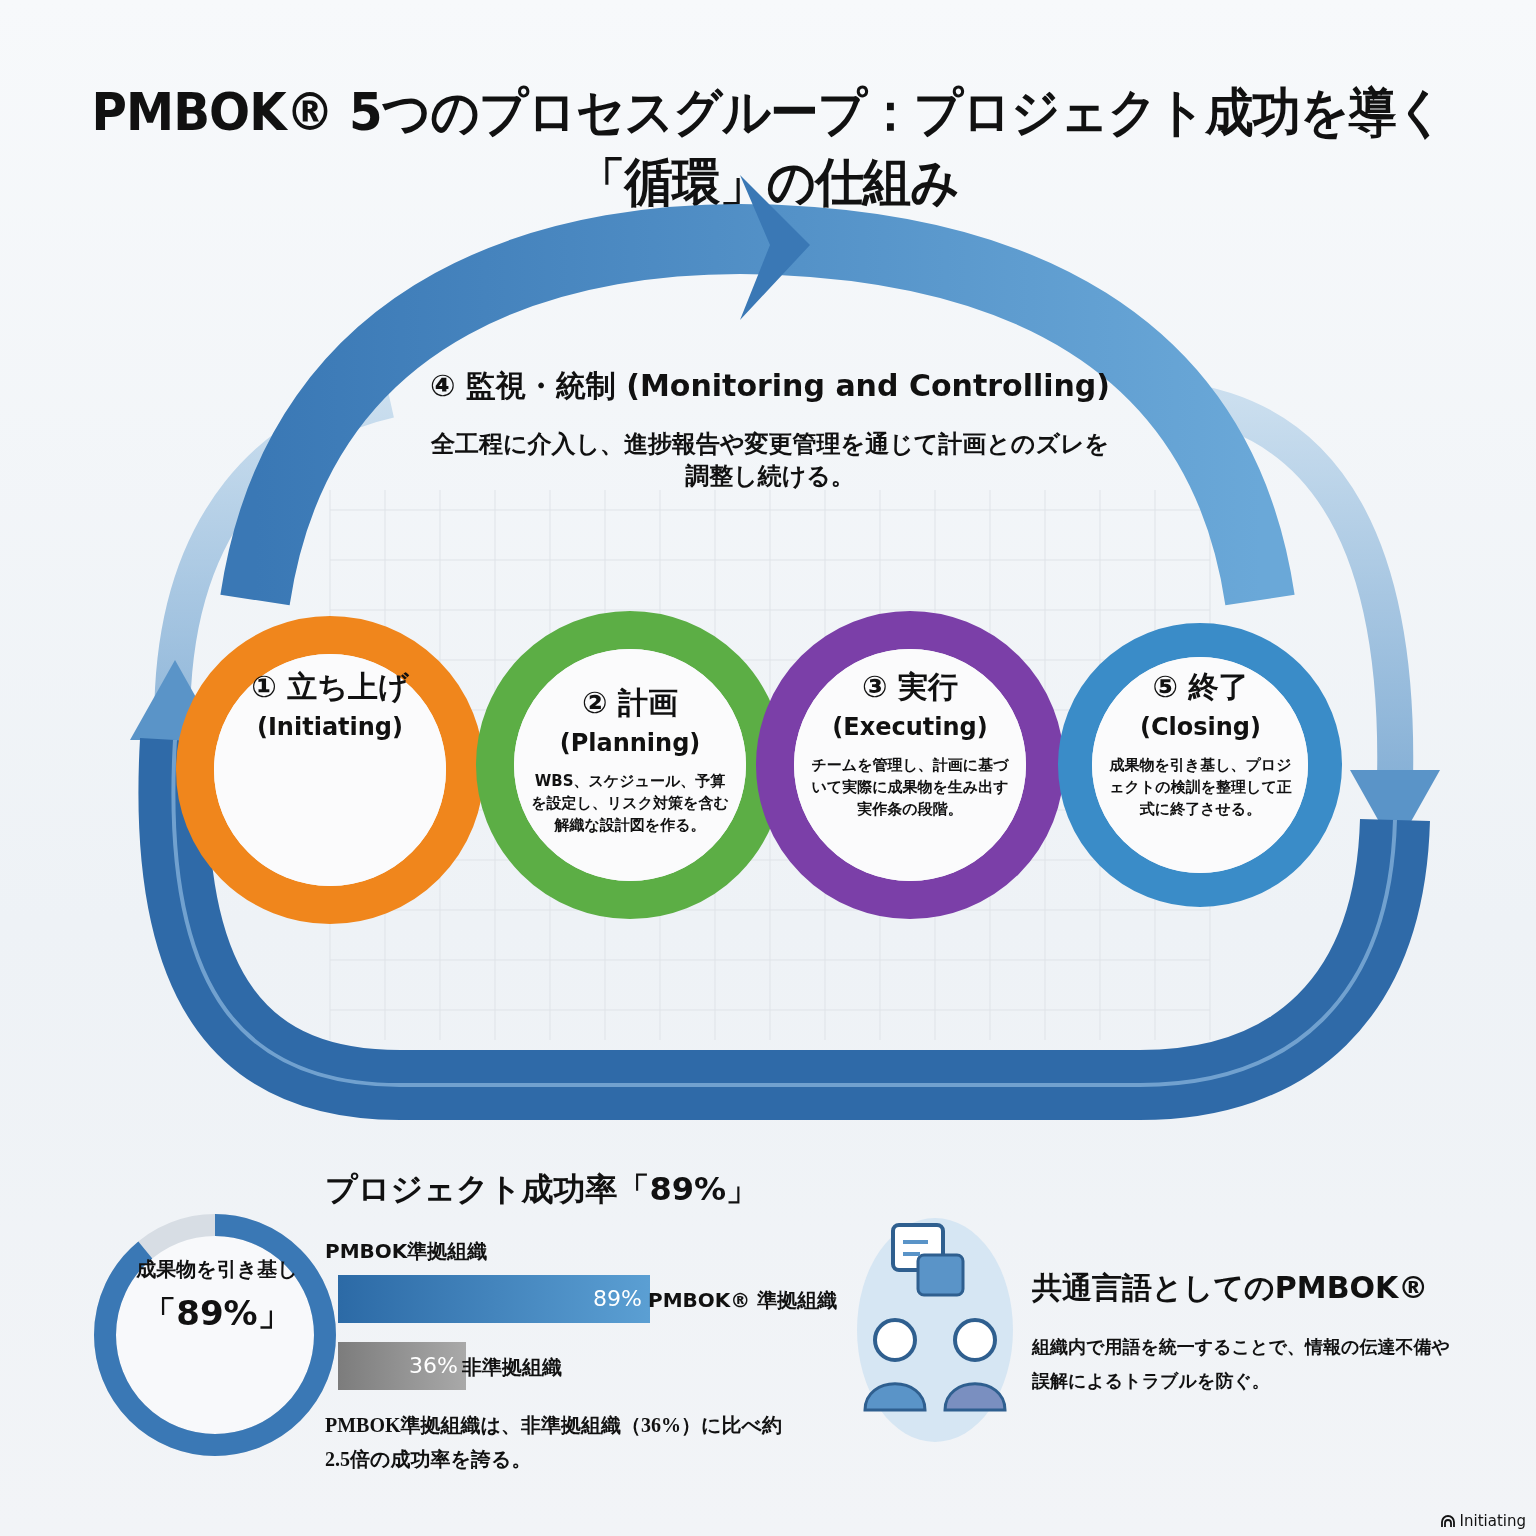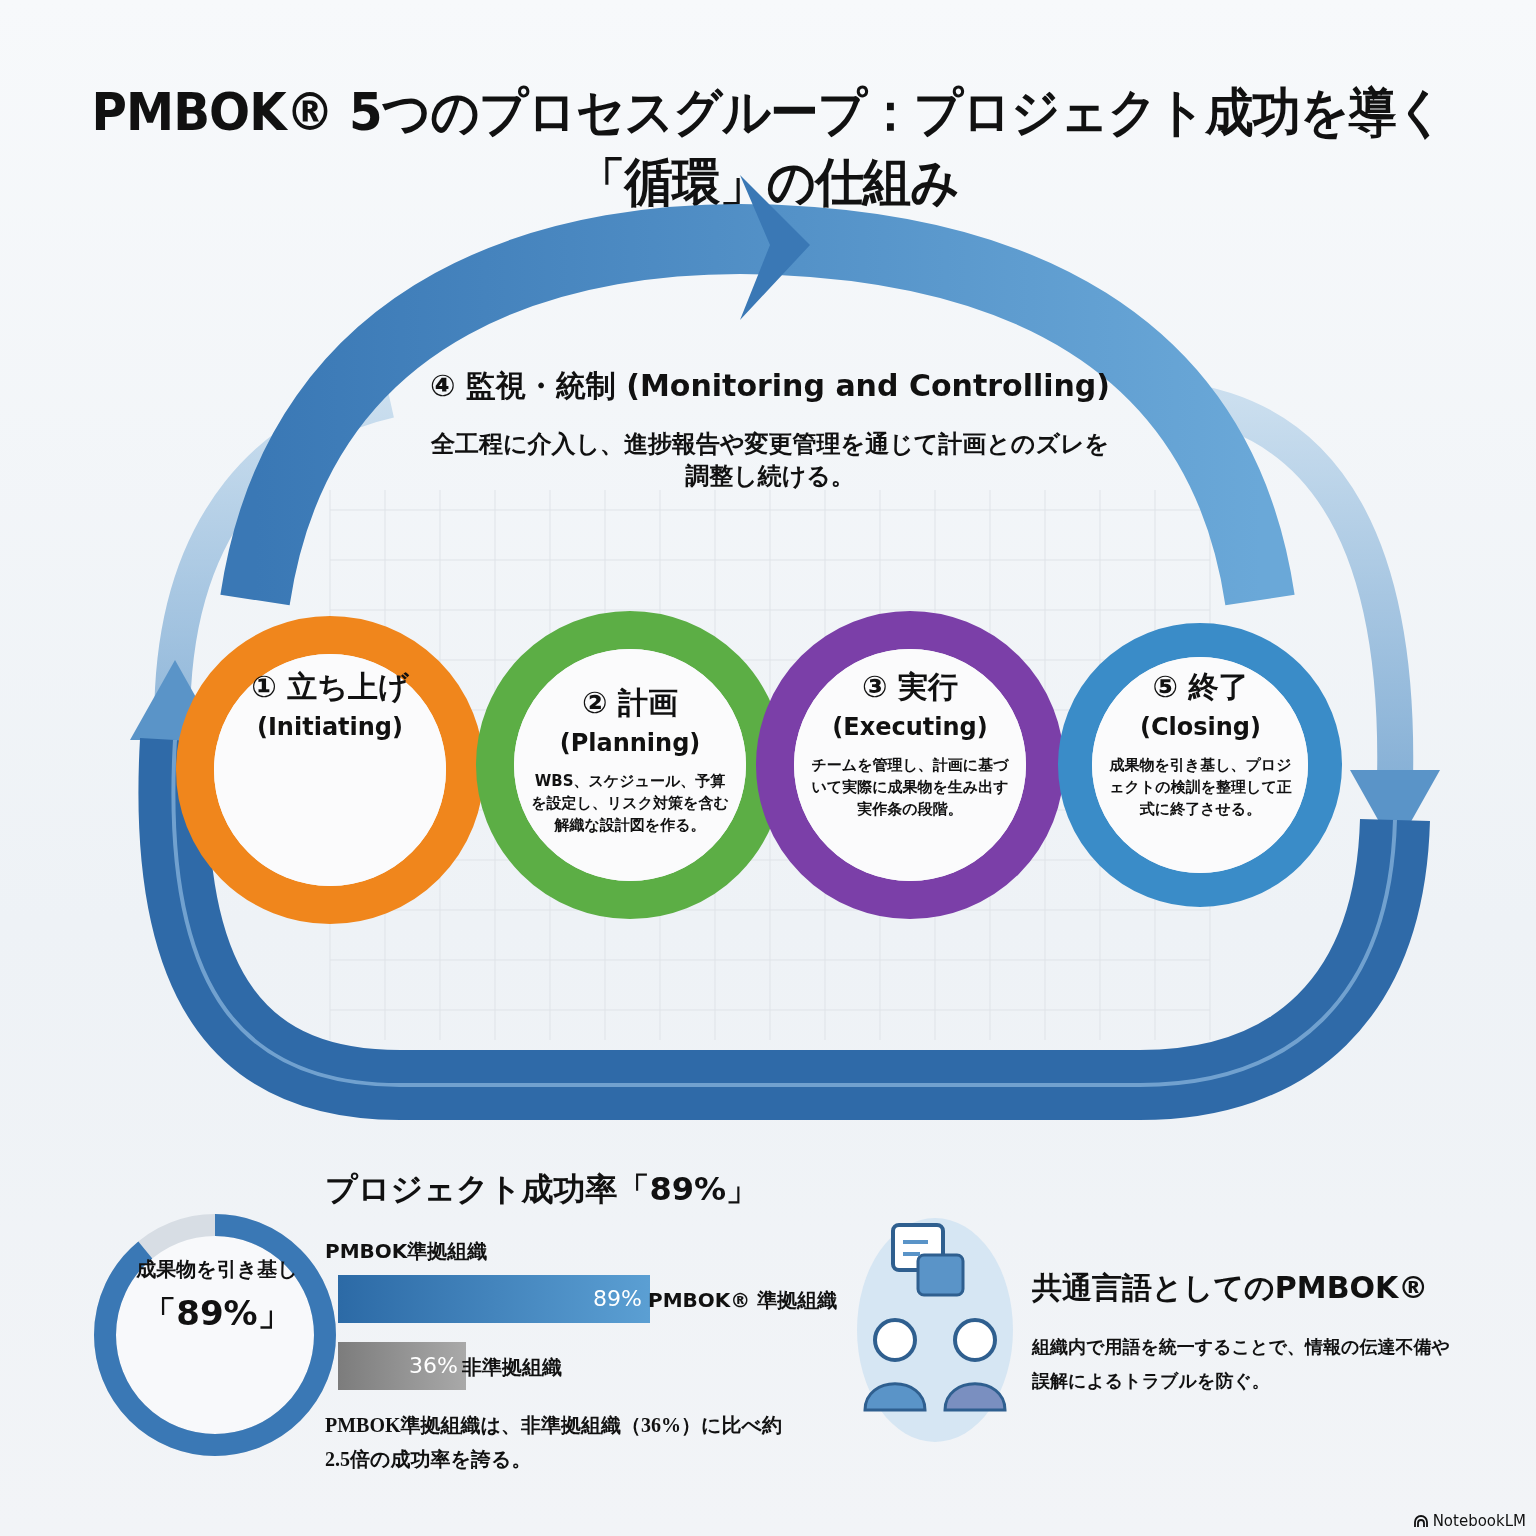--- a/index.html
+++ b/index.html
@@ -121,14 +121,14 @@
 <div class="bar-label" style="left:462px;top:1354px;">非準拠組織</div>
 <div class="sr-note">PMBOK準拠組織は、非準拠組織（36%）に比べ約2.5倍の成功率を誇る。</div>
 
 <div class="cl-title">共通言語としてのPMBOK®</div>
 <div class="cl-desc">組織内で用語を統一することで、情報の伝達不備や誤解によるトラブルを防ぐ。</div>
 
 <div class="brand">
   <svg width="16" height="14">
       <path d="M2 13 V8 A6 6 0 0 1 14 8 V13 M5 13 V9 A3 3 0 0 1 11 9 V13" fill="none" stroke="#111" stroke-width="1.8"></path>
     </svg>
-  <span>NotebookLM</span>
+  <span>Initiating</span>
 </div>
 
 </body></html>

